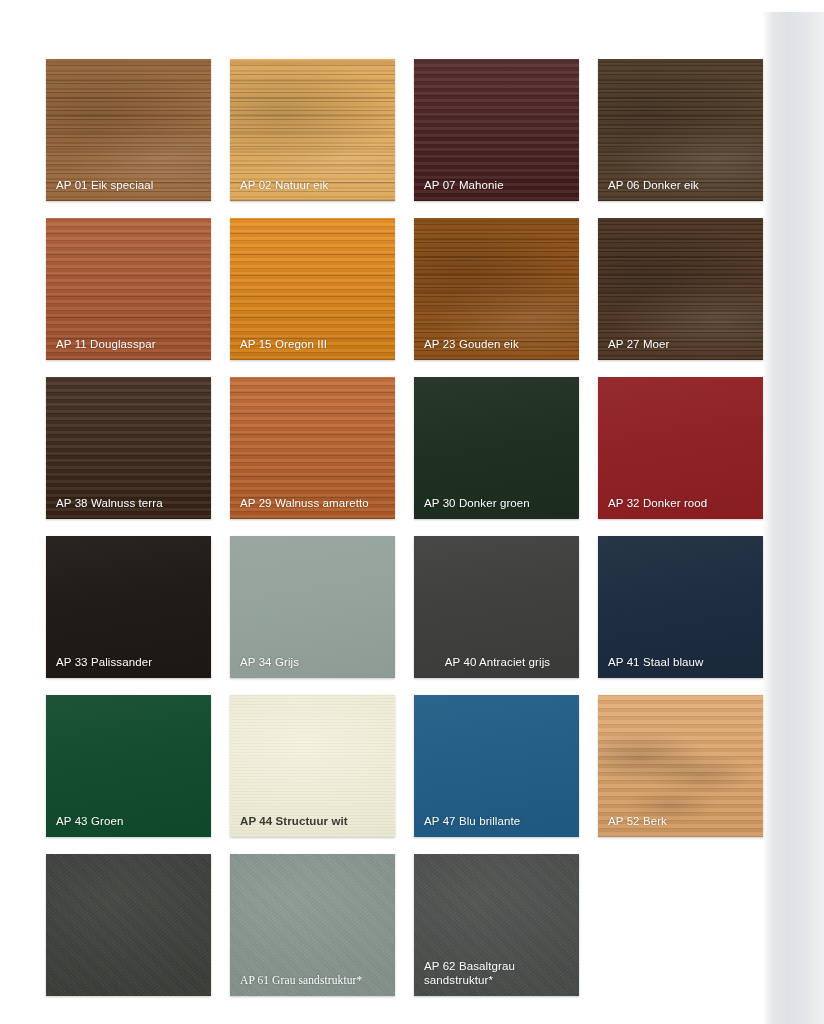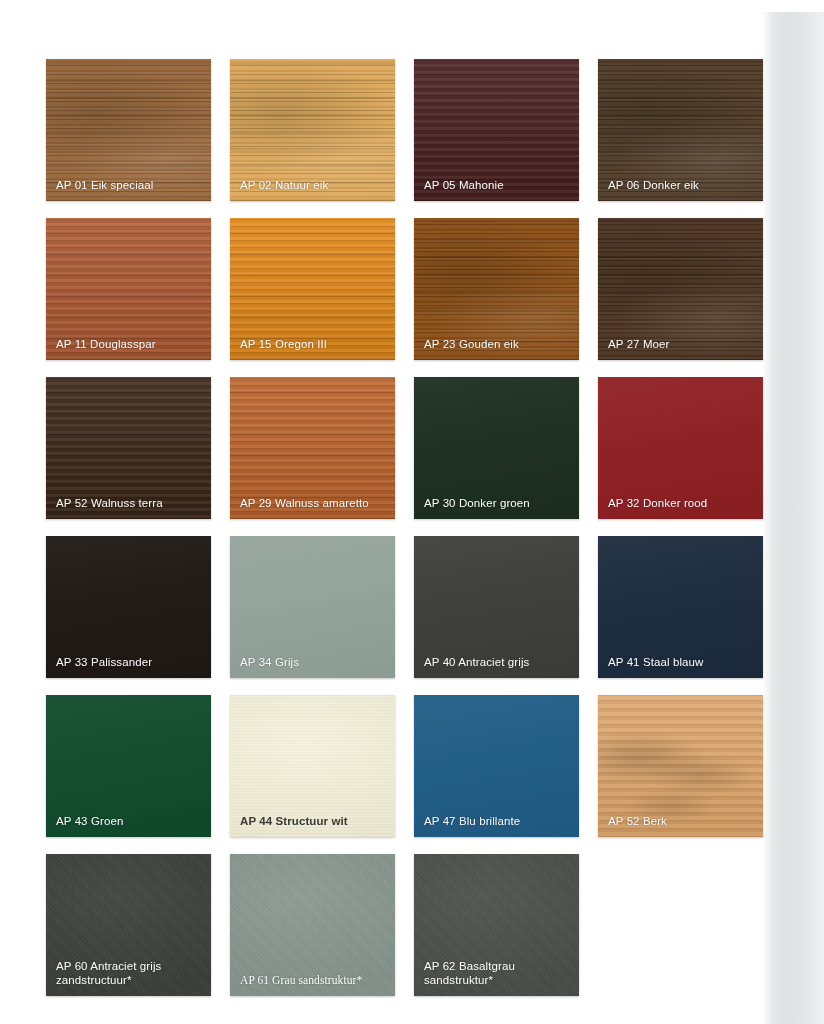--- a/index.html
+++ b/index.html
@@ -120,21 +120,21 @@
         <div class="swatch-label" style="color: rgb(255, 255, 255);">AP 01 Eik speciaal</div>
       </div>
       <div class="swatch">
         <div class="swatch-fill" style="background: rgb(221, 168, 90);"></div>
         <div class="swatch-grain" style="background-image: repeating-linear-gradient(0deg, rgba(0, 0, 0, 0.16) 0px, rgba(0, 0, 0, 0.16) 1px, rgba(255, 255, 255, 0.07) 1px, rgba(255, 255, 255, 0.07) 3px, rgba(0, 0, 0, 0.06) 3px, rgba(0, 0, 0, 0.06) 5px, rgba(255, 255, 255, 0.04) 5px, rgba(255, 255, 255, 0.04) 9px), repeating-linear-gradient(0deg, rgba(0, 0, 0, 0.1) 0px, rgba(0, 0, 0, 0.1) 2px, rgba(255, 255, 255, 0) 2px, rgba(255, 255, 255, 0) 17px), radial-gradient(120% 60% at 30% 38%, rgba(0, 0, 0, 0.16), rgba(0, 0, 0, 0) 62%), radial-gradient(90% 40% at 72% 72%, rgba(255, 255, 255, 0.1), rgba(0, 0, 0, 0) 70%);"></div>
         <div class="swatch-label" style="color: rgb(255, 255, 255);">AP 02 Natuur eik</div>
       </div>
       <div class="swatch">
         <div class="swatch-fill" style="background: rgb(74, 31, 31);"></div>
         <div class="swatch-grain" style="background-image: repeating-linear-gradient(0deg, rgba(0, 0, 0, 0.13) 0px, rgba(0, 0, 0, 0.13) 1px, rgba(255, 255, 255, 0.06) 1px, rgba(255, 255, 255, 0.06) 4px, rgba(0, 0, 0, 0.05) 4px, rgba(0, 0, 0, 0.05) 7px), repeating-linear-gradient(0deg, rgba(0, 0, 0, 0.09) 0px, rgba(0, 0, 0, 0.09) 2px, rgba(0, 0, 0, 0) 2px, rgba(0, 0, 0, 0) 21px), linear-gradient(rgba(255, 255, 255, 0.08), rgba(0, 0, 0, 0.1));"></div>
-        <div class="swatch-label" style="color: rgb(255, 255, 255);">AP 05 Mahonie</div>
+        <div class="swatch-label" style="color: rgb(255, 255, 255);">AP 07 Mahonie</div>
       </div>
       <div class="swatch">
         <div class="swatch-fill" style="background: rgb(78, 58, 38);"></div>
         <div class="swatch-grain" style="background-image: repeating-linear-gradient(0deg, rgba(0, 0, 0, 0.16) 0px, rgba(0, 0, 0, 0.16) 1px, rgba(255, 255, 255, 0.07) 1px, rgba(255, 255, 255, 0.07) 3px, rgba(0, 0, 0, 0.06) 3px, rgba(0, 0, 0, 0.06) 5px, rgba(255, 255, 255, 0.04) 5px, rgba(255, 255, 255, 0.04) 9px), repeating-linear-gradient(0deg, rgba(0, 0, 0, 0.1) 0px, rgba(0, 0, 0, 0.1) 2px, rgba(255, 255, 255, 0) 2px, rgba(255, 255, 255, 0) 17px), radial-gradient(120% 60% at 30% 38%, rgba(0, 0, 0, 0.16), rgba(0, 0, 0, 0) 62%), radial-gradient(90% 40% at 72% 72%, rgba(255, 255, 255, 0.1), rgba(0, 0, 0, 0) 70%);"></div>
         <div class="swatch-label" style="color: rgb(255, 255, 255);">AP 06 Donker eik</div>
       </div>
       <div class="swatch">
         <div class="swatch-fill" style="background: rgb(176, 90, 50);"></div>
         <div class="swatch-grain" style="background-image: repeating-linear-gradient(0deg, rgba(0, 0, 0, 0.13) 0px, rgba(0, 0, 0, 0.13) 1px, rgba(255, 255, 255, 0.06) 1px, rgba(255, 255, 255, 0.06) 4px, rgba(0, 0, 0, 0.05) 4px, rgba(0, 0, 0, 0.05) 7px), repeating-linear-gradient(0deg, rgba(0, 0, 0, 0.09) 0px, rgba(0, 0, 0, 0.09) 2px, rgba(0, 0, 0, 0) 2px, rgba(0, 0, 0, 0) 21px), linear-gradient(rgba(255, 255, 255, 0.08), rgba(0, 0, 0, 0.1));"></div>
         <div class="swatch-label" style="color: rgb(255, 255, 255);">AP 11 Douglasspar</div>
@@ -150,21 +150,21 @@
         <div class="swatch-label" style="color: rgb(255, 255, 255); margin-top: 8px;">AP 23 Gouden eik</div>
       </div>
       <div class="swatch">
         <div class="swatch-fill" style="background: rgb(74, 50, 32);"></div>
         <div class="swatch-grain" style="background-image: repeating-linear-gradient(0deg, rgba(0, 0, 0, 0.16) 0px, rgba(0, 0, 0, 0.16) 1px, rgba(255, 255, 255, 0.07) 1px, rgba(255, 255, 255, 0.07) 3px, rgba(0, 0, 0, 0.06) 3px, rgba(0, 0, 0, 0.06) 5px, rgba(255, 255, 255, 0.04) 5px, rgba(255, 255, 255, 0.04) 9px), repeating-linear-gradient(0deg, rgba(0, 0, 0, 0.1) 0px, rgba(0, 0, 0, 0.1) 2px, rgba(255, 255, 255, 0) 2px, rgba(255, 255, 255, 0) 17px), radial-gradient(120% 60% at 30% 38%, rgba(0, 0, 0, 0.16), rgba(0, 0, 0, 0) 62%), radial-gradient(90% 40% at 72% 72%, rgba(255, 255, 255, 0.1), rgba(0, 0, 0, 0) 70%);"></div>
         <div class="swatch-label" style="color: rgb(255, 255, 255);">AP 27 Moer</div>
       </div>
       <div class="swatch">
         <div class="swatch-fill" style="background: rgb(59, 38, 24);"></div>
         <div class="swatch-grain" style="background-image: repeating-linear-gradient(0deg, rgba(0, 0, 0, 0.13) 0px, rgba(0, 0, 0, 0.13) 1px, rgba(255, 255, 255, 0.06) 1px, rgba(255, 255, 255, 0.06) 4px, rgba(0, 0, 0, 0.05) 4px, rgba(0, 0, 0, 0.05) 7px), repeating-linear-gradient(0deg, rgba(0, 0, 0, 0.09) 0px, rgba(0, 0, 0, 0.09) 2px, rgba(0, 0, 0, 0) 2px, rgba(0, 0, 0, 0) 21px), linear-gradient(rgba(255, 255, 255, 0.08), rgba(0, 0, 0, 0.1));"></div>
-        <div class="swatch-label" style="color: rgb(255, 255, 255);">AP 52 Walnuss terra</div>
+        <div class="swatch-label" style="color: rgb(255, 255, 255);">AP 38 Walnuss terra</div>
       </div>
       <div class="swatch">
         <div class="swatch-fill" style="background: rgb(193, 101, 44);"></div>
         <div class="swatch-grain" style="background-image: repeating-linear-gradient(0deg, rgba(0, 0, 0, 0.13) 0px, rgba(0, 0, 0, 0.13) 1px, rgba(255, 255, 255, 0.06) 1px, rgba(255, 255, 255, 0.06) 4px, rgba(0, 0, 0, 0.05) 4px, rgba(0, 0, 0, 0.05) 7px), repeating-linear-gradient(0deg, rgba(0, 0, 0, 0.09) 0px, rgba(0, 0, 0, 0.09) 2px, rgba(0, 0, 0, 0) 2px, rgba(0, 0, 0, 0) 21px), linear-gradient(rgba(255, 255, 255, 0.08), rgba(0, 0, 0, 0.1));"></div>
         <div class="swatch-label" style="color: rgb(255, 255, 255);">AP 29 Walnuss amaretto</div>
       </div>
       <div class="swatch">
         <div class="swatch-fill" style="background: rgb(28, 46, 32);"></div>
         <div class="swatch-grain" style="background-image: linear-gradient(170deg, rgba(255, 255, 255, 0.055) 0%, rgba(255, 255, 255, 0.016) 45%, rgba(0, 0, 0, 0.043) 100%);"></div>
         <div class="swatch-label" style="color: rgb(255, 255, 255);">AP 30 Donker groen</div>
@@ -180,21 +180,21 @@
         <div class="swatch-label" style="color: rgb(255, 255, 255);">AP 33 Palissander</div>
       </div>
       <div class="swatch">
         <div class="swatch-fill" style="background: rgb(147, 162, 155);"></div>
         <div class="swatch-grain" style="background-image: linear-gradient(170deg, rgba(255, 255, 255, 0.055) 0%, rgba(255, 255, 255, 0.016) 45%, rgba(0, 0, 0, 0.043) 100%);"></div>
         <div class="swatch-label" style="color: rgb(255, 255, 255);">AP 34 Grijs</div>
       </div>
       <div class="swatch">
         <div class="swatch-fill" style="background: rgb(61, 62, 59);"></div>
         <div class="swatch-grain" style="background-image: linear-gradient(170deg, rgba(255, 255, 255, 0.055) 0%, rgba(255, 255, 255, 0.016) 45%, rgba(0, 0, 0, 0.043) 100%);"></div>
-        <div class="swatch-label" style="color: rgb(255, 255, 255);">AP 40 Antraciet grijs</div>
+        <div class="swatch-label" style="color: rgb(255, 255, 255); text-align: center;">AP 40 Antraciet grijs</div>
       </div>
       <div class="swatch">
         <div class="swatch-fill" style="background: rgb(27, 42, 61);"></div>
         <div class="swatch-grain" style="background-image: linear-gradient(170deg, rgba(255, 255, 255, 0.055) 0%, rgba(255, 255, 255, 0.016) 45%, rgba(0, 0, 0, 0.043) 100%);"></div>
         <div class="swatch-label" style="color: rgb(255, 255, 255);">AP 41 Staal blauw</div>
       </div>
       <div class="swatch">
         <div class="swatch-fill" style="background: rgb(16, 74, 44);"></div>
         <div class="swatch-grain" style="background-image: linear-gradient(170deg, rgba(255, 255, 255, 0.055) 0%, rgba(255, 255, 255, 0.016) 45%, rgba(0, 0, 0, 0.043) 100%);"></div>
         <div class="swatch-label" style="color: rgb(255, 255, 255);">AP 43 Groen</div>
@@ -210,22 +210,20 @@
         <div class="swatch-label" style="color: rgb(255, 255, 255);">AP 47 Blu brillante</div>
       </div>
       <div class="swatch">
         <div class="swatch-fill" style="background: rgb(221, 162, 101);"></div>
         <div class="swatch-grain" style="background-image: repeating-linear-gradient(0deg, rgba(0, 0, 0, 0.09) 0px, rgba(0, 0, 0, 0.09) 1px, rgba(255, 255, 255, 0.08) 1px, rgba(255, 255, 255, 0.08) 5px, rgba(0, 0, 0, 0.04) 5px, rgba(0, 0, 0, 0.04) 8px), radial-gradient(55% 26% at 26% 44%, rgba(0, 0, 0, 0.16), rgba(0, 0, 0, 0) 72%), radial-gradient(45% 20% at 62% 56%, rgba(0, 0, 0, 0.13), rgba(0, 0, 0, 0) 74%), radial-gradient(38% 16% at 44% 78%, rgba(0, 0, 0, 0.11), rgba(0, 0, 0, 0) 76%), linear-gradient(rgba(255, 255, 255, 0.1), rgba(0, 0, 0, 0.07));"></div>
         <div class="swatch-label" style="color: rgb(255, 255, 255);">AP 52 Berk</div>
       </div>
       <div class="swatch">
         <div class="swatch-fill" style="background: rgb(60, 63, 58);"></div>
         <div class="swatch-grain" style="background-image: repeating-linear-gradient(45deg, rgba(255, 255, 255, 0.03) 0px, rgba(255, 255, 255, 0.03) 1px, rgba(0, 0, 0, 0.03) 1px, rgba(0, 0, 0, 0.03) 2px), repeating-linear-gradient(-38deg, rgba(255, 255, 255, 0.024) 0px, rgba(255, 255, 255, 0.024) 1px, rgba(0, 0, 0, 0.024) 1px, rgba(0, 0, 0, 0.024) 3px), radial-gradient(110% 80% at 40% 30%, rgba(255, 255, 255, 0.05), rgba(0, 0, 0, 0.05) 85%);"></div>
-        <div class="swatch-label" style="color: rgb(255, 255, 255);">AP 60 Antraciet grijs
-zandstructuur*</div>
       </div>
       <div class="swatch">
         <div class="swatch-fill" style="background: rgb(138, 154, 146);"></div>
         <div class="swatch-grain" style="background-image: repeating-linear-gradient(45deg, rgba(255, 255, 255, 0.03) 0px, rgba(255, 255, 255, 0.03) 1px, rgba(0, 0, 0, 0.03) 1px, rgba(0, 0, 0, 0.03) 2px), repeating-linear-gradient(-38deg, rgba(255, 255, 255, 0.024) 0px, rgba(255, 255, 255, 0.024) 1px, rgba(0, 0, 0, 0.024) 1px, rgba(0, 0, 0, 0.024) 3px), radial-gradient(110% 80% at 40% 30%, rgba(255, 255, 255, 0.05), rgba(0, 0, 0, 0.05) 85%);"></div>
         <div class="swatch-label" style="color: rgb(255, 255, 255); font-family: Liberation Serif, serif;">AP 61 Grau sandstruktur*</div>
       </div>
       <div class="swatch">
         <div class="swatch-fill" style="background: rgb(75, 79, 76);"></div>
         <div class="swatch-grain" style="background-image: repeating-linear-gradient(45deg, rgba(255, 255, 255, 0.03) 0px, rgba(255, 255, 255, 0.03) 1px, rgba(0, 0, 0, 0.03) 1px, rgba(0, 0, 0, 0.03) 2px), repeating-linear-gradient(-38deg, rgba(255, 255, 255, 0.024) 0px, rgba(255, 255, 255, 0.024) 1px, rgba(0, 0, 0, 0.024) 1px, rgba(0, 0, 0, 0.024) 3px), radial-gradient(110% 80% at 40% 30%, rgba(255, 255, 255, 0.05), rgba(0, 0, 0, 0.05) 85%);"></div>
         <div class="swatch-label" style="color: rgb(255, 255, 255);">AP 62 Basaltgrau

